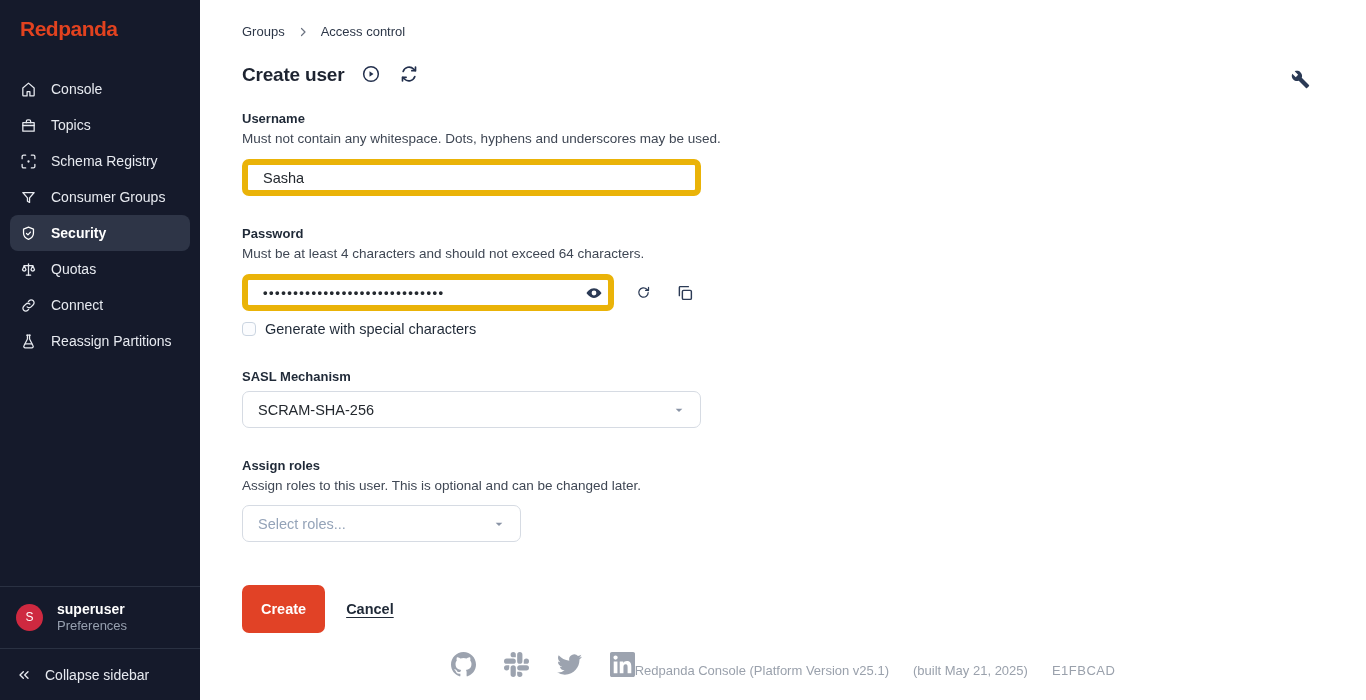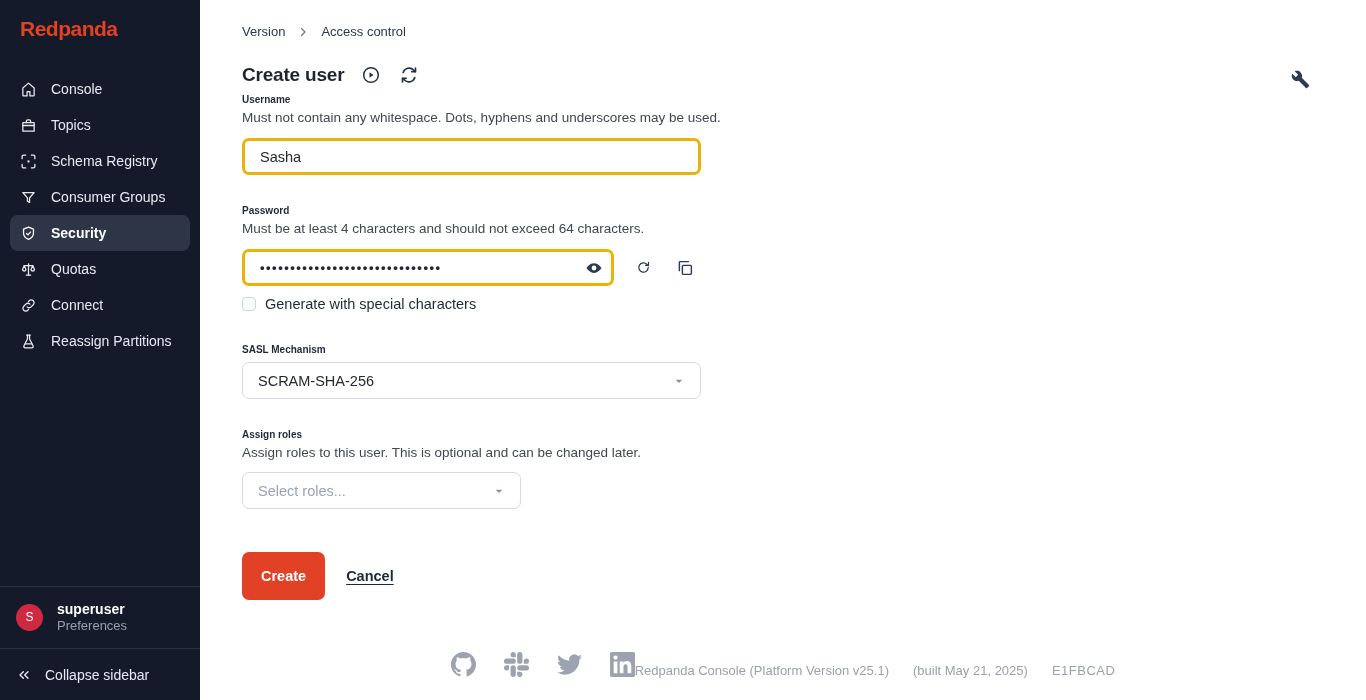--- a/index.html
+++ b/index.html
@@ -21,30 +21,30 @@
   .user-sub { font-size:13px; color:#97A0AF; line-height:1.3; }
   .collapse-section { border-top:1px solid #2A3142; padding:0 16px; height:52px; display:flex; align-items:center; gap:13px; font-size:14px; color:#E7EAF0; cursor:pointer; }
   .collapse-section svg { width:16px; height:16px; }
 
   
   .main { flex:1; display:flex; flex-direction:column; position:relative; background:#fff; }
   .content { padding:24px 0 0 42px; }
   .breadcrumb { display:flex; align-items:center; gap:12px; font-size:13px; color:#2D3748; margin-bottom:25px; }
   .crumb { cursor:pointer; }
   .crumb-sep svg { width:12px; height:12px; display:block; color:#6B7280; }
-  .title-row { display:flex; align-items:flex-end; gap:17px; margin-bottom:8px; }
+  .title-row { display:flex; align-items:flex-start; gap:17px; margin-bottom:25px; }
   .page-title { font-size:19px; font-weight:bold; color:#1E2431; letter-spacing:-0.2px; }
   .title-icon { width:21px; height:21px; color:#23304D; cursor:pointer; background:none; border:none; padding:0; display:flex; }
   .title-icon svg { width:20px; height:20px; }
   .wrench-btn { position:absolute; top:70px; right:56px; background:none; border:none; padding:0; cursor:pointer; color:#2B3A55; }
   .wrench-btn svg { width:19px; height:19px; }
 
-  .field-label { font-size:10px; font-weight:bold; color:#1F2937; }
+  .field-label { font-size:13px; font-weight:bold; color:#1F2937; }
   .field-help { font-size:13.5px; color:#3F4754; margin-top:5px; }
-  .text-input { width:459px; height:37px; border:3px solid #eab308; border-radius:7px; padding:0 15px; font-size:14.5px; color:#24292F; font-family:"Liberation Sans",sans-serif; outline:none; background:#fff; }
+  .text-input { width:459px; height:37px; border:6px solid #eab308; border-radius:7px; padding:0 15px; font-size:14.5px; color:#24292F; font-family:"Liberation Sans",sans-serif; outline:none; background:#fff; }
   .username-group .text-input { margin-top:13px; }
 
   .password-group { margin-top:30px; }
   .password-row { margin-top:13px; display:flex; align-items:center; }
   .password-wrap { position:relative; width:372px; }
   .password-wrap .text-input { width:100%; padding-right:44px; letter-spacing:1.5px; font-size:13px; font-weight:bold; }
   .eye-btn { position:absolute; right:11px; top:50%; transform:translateY(-50%); background:none; border:none; padding:0; cursor:pointer; color:#2B3A55; display:flex; }
   .eye-btn svg { width:18px; height:18px; }
   .icon-btn { background:none; border:none; padding:0; cursor:pointer; color:#2B3A55; display:flex; }
   .refresh-btn { margin-left:22px; }
@@ -185,21 +185,21 @@
 
 <main class="main">
   <button class="wrench-btn">
     <svg viewBox="0 0 24 24" fill="currentColor">
         <path d="M22.7 19l-9.1-9.1c.9-2.3.4-5-1.5-6.9-2-2-5-2.4-7.4-1.3L9 6 6 9 1.6 4.7C.4 7.1.9 10.1 2.9 12.1c1.9 1.9 4.6 2.4 6.9 1.5l9.1 9.1c.4.4 1 .4 1.4 0l2.3-2.3c.5-.4.5-1.1.1-1.4z"></path>
       </svg>
   </button>
 
   <div class="content">
     <div class="breadcrumb">
-      <span class="crumb">Version</span>
+      <span class="crumb">Groups</span>
       <span class="crumb-sep">
         <svg viewBox="0 0 24 24" fill="none" stroke="currentColor" stroke-width="2.4" stroke-linecap="round" stroke-linejoin="round">
             <path d="M9 5l7 7-7 7"></path>
           </svg>
       </span>
       <span class="crumb">Access control</span>
     </div>
 
     <div class="title-row">
       <h1 class="page-title">Create user</h1>

